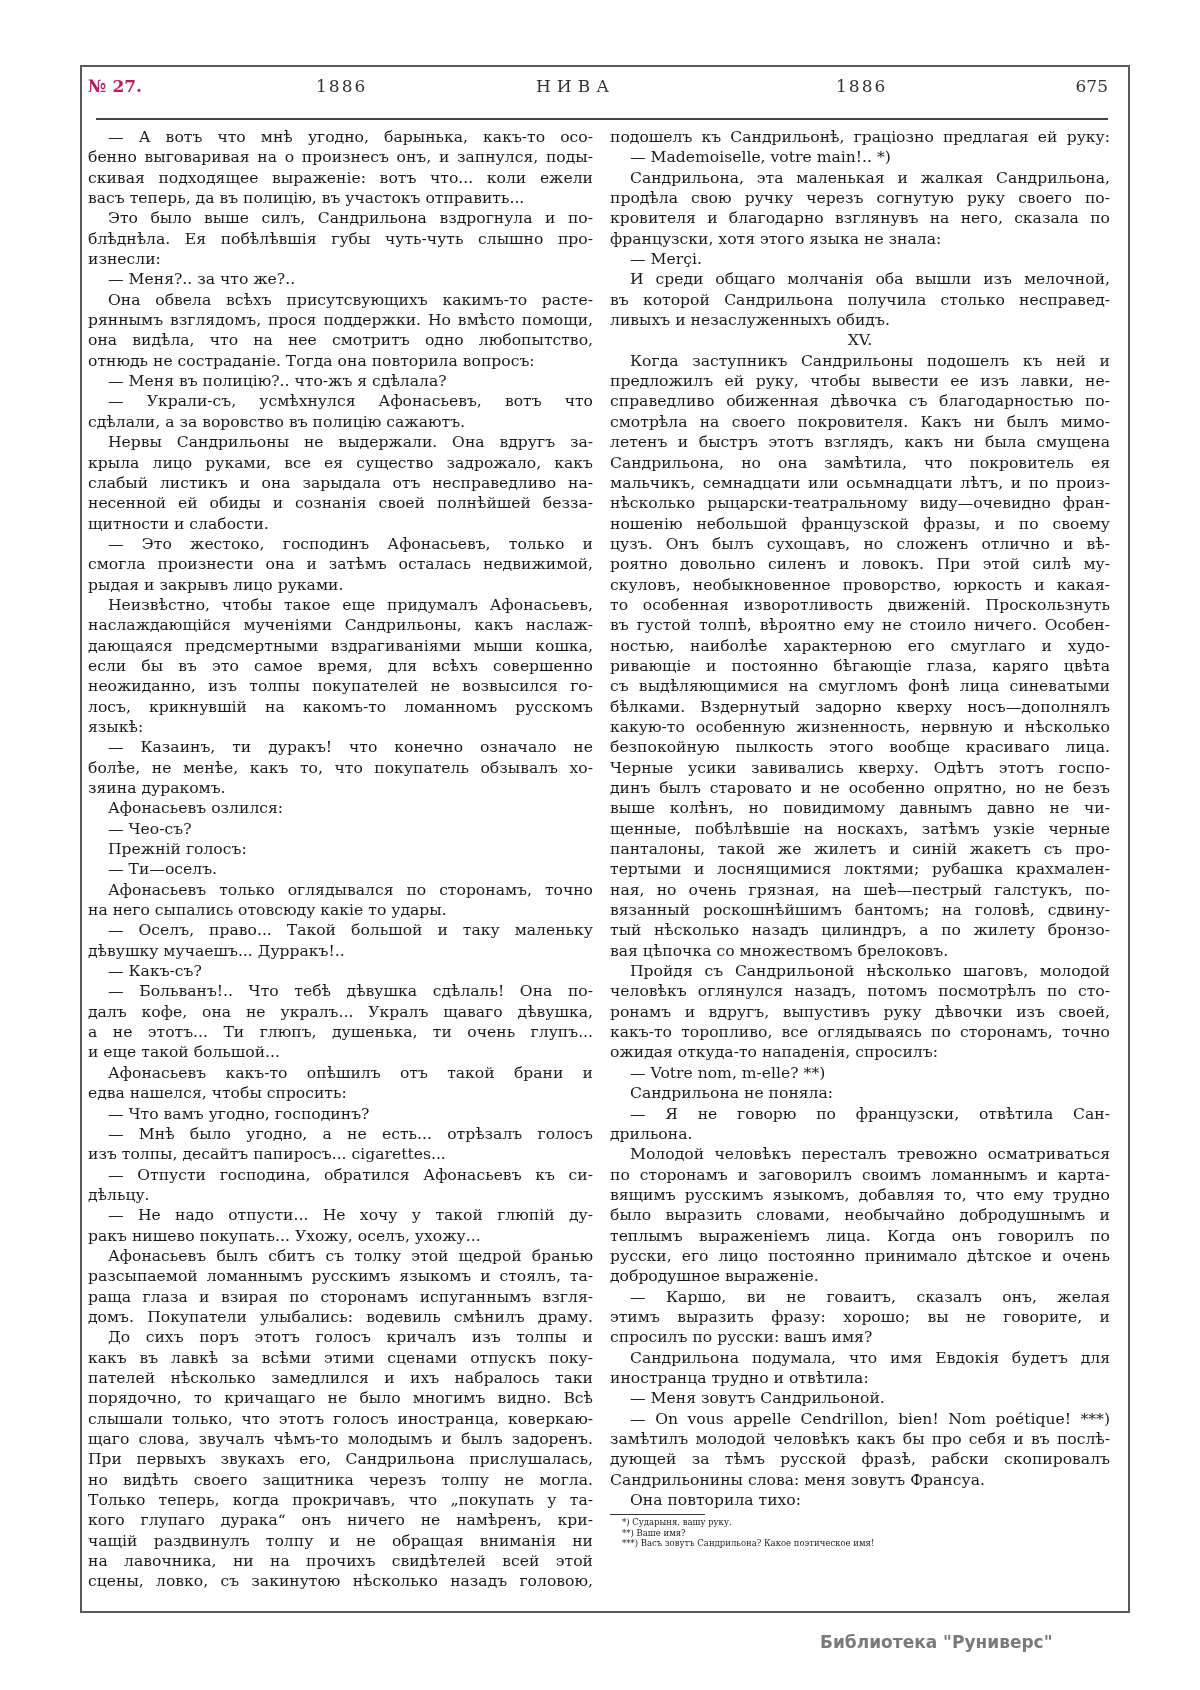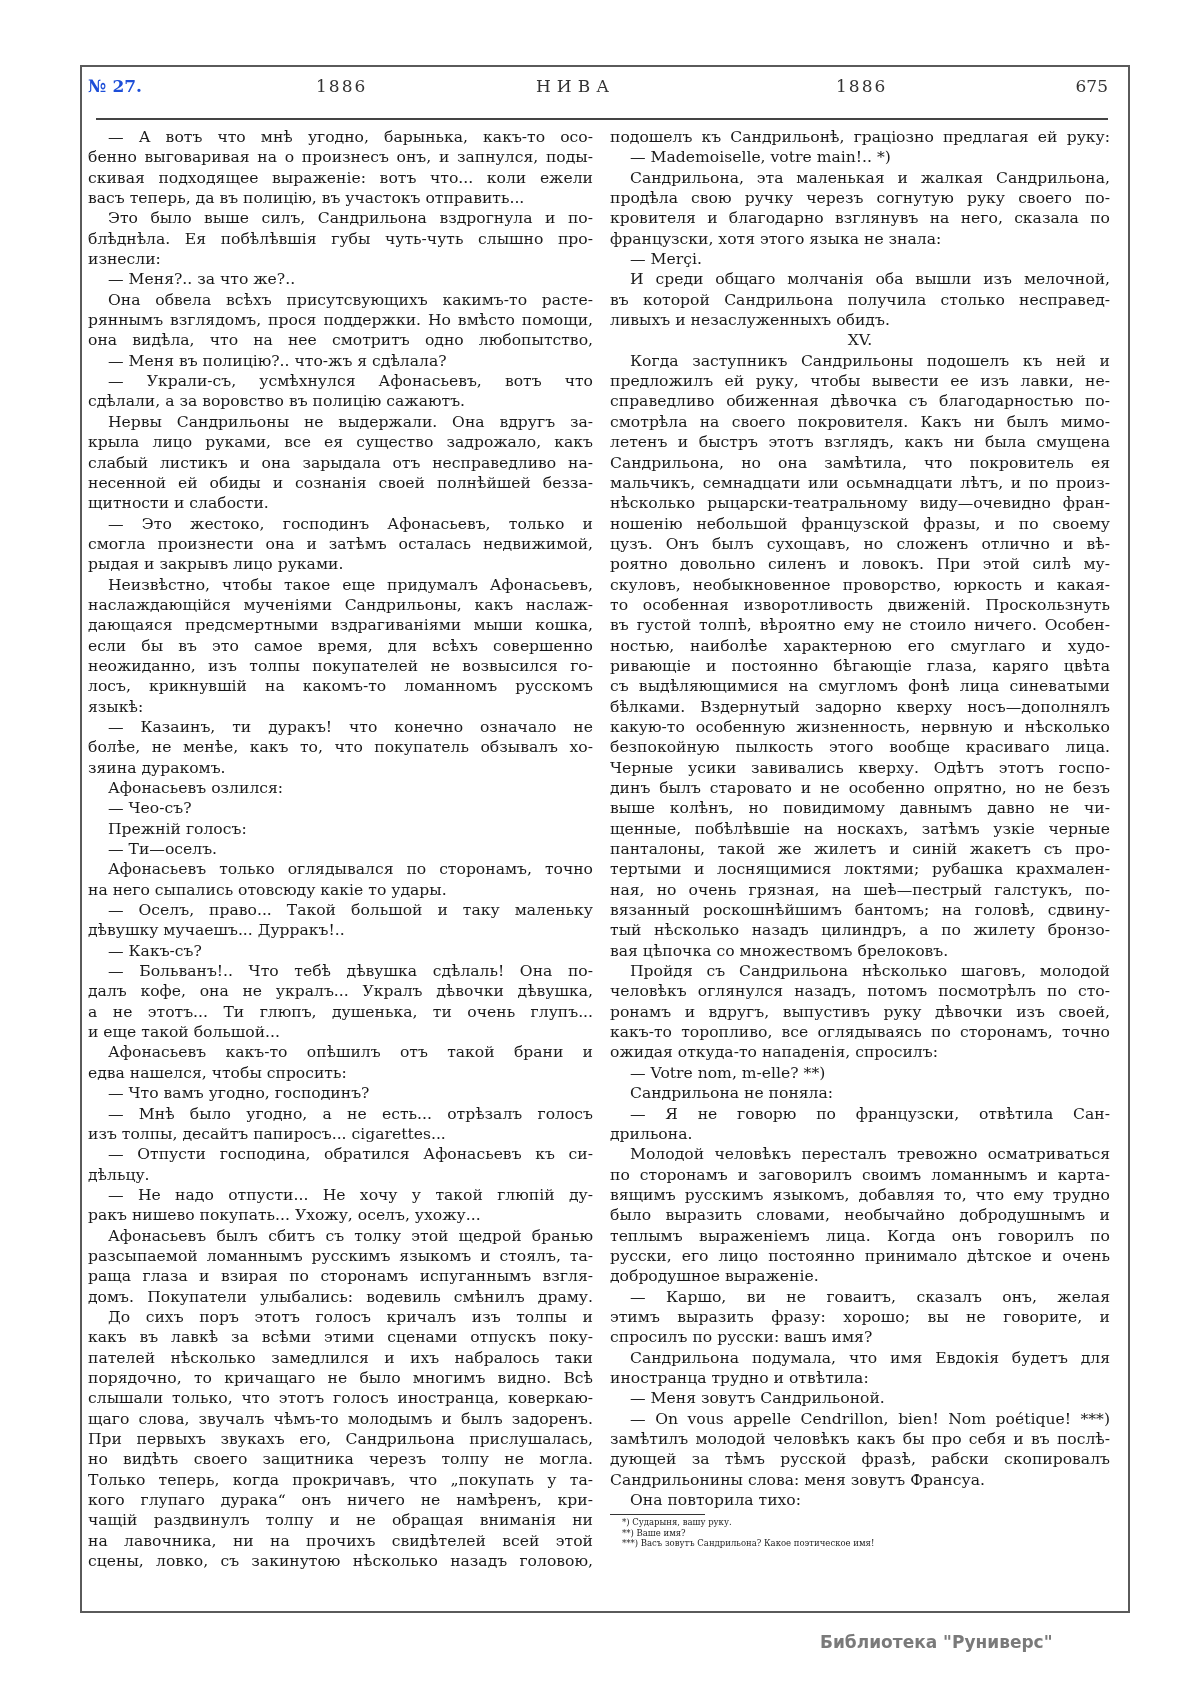--- a/index.html
+++ b/index.html
@@ -3,21 +3,21 @@
 <meta charset="utf-8">
 <style>
   html, body { margin: 0; padding: 0; background: #ffffff; }
   body { width: 1200px; height: 1690px; position: relative; overflow: hidden;
          font-family: "DejaVu Serif", "Liberation Serif", serif; color: #1a1a1a; }
   .page-frame { position: absolute; left: 80px; top: 65px; width: 1050px; height: 1548px;
                 border: 2px solid #5a5a5a; box-sizing: border-box; }
   .running-head { position: absolute; left: 88px; top: 72px; width: 1030px; height: 36px;
                   font-family: "DejaVu Serif", serif; font-size: 17px; color: #333; }
   .running-head span { position: absolute; top: 4px; }
-  .rh-issue { left: 0; font-weight: bold; color: #1d4ed8; }
+  .rh-issue { left: 0; font-weight: bold; color: #be185d; }
   .rh-year-left { left: 228px; letter-spacing: 2px; }
   .rh-title { left: 448px; letter-spacing: 6px; }
   .rh-year-right { left: 748px; letter-spacing: 2px; }
   .rh-page { right: 10px; text-align: right; }
   .head-rule { position: absolute; left: 96px; top: 118px; width: 1012px; height: 0;
                border-top: 2px solid #444; }
   .column { position: absolute; top: 127px; font-size: 15.6px; line-height: 20.35px; }
   .col-left { left: 88px; width: 505px; }
   .col-right { left: 610px; width: 500px; }
   .line { display: block; white-space: nowrap; text-align: justify; text-align-last: justify;
@@ -49,20 +49,21 @@
     <span class="line">бенно выговаривая на о произнесъ онъ, и запнулся, поды-</span>
     <span class="line">скивая подходящее выраженіе: вотъ что... коли ежели</span>
     <span class="line last">васъ теперь, да въ полицію, въ участокъ отправить...</span>
     <span class="line indent">Это было выше силъ, Сандрильона вздрогнула и по-</span>
     <span class="line">блѣднѣла. Ея побѣлѣвшія губы чуть-чуть слышно про-</span>
     <span class="line last">изнесли:</span>
     <span class="line indent last">— Меня?.. за что же?..</span>
     <span class="line indent">Она обвела всѣхъ присутсвующихъ какимъ-то расте-</span>
     <span class="line">ряннымъ взглядомъ, прося поддержки. Но вмѣсто помощи,</span>
     <span class="line">она видѣла, что на нее смотритъ одно любопытство,</span>
+    <span class="line last">отнюдь не состраданіе. Тогда она повторила вопросъ:</span>
     <span class="line indent last">— Меня въ полицію?.. что-жъ я сдѣлала?</span>
     <span class="line indent">— Украли-съ, усмѣхнулся Афонасьевъ, вотъ что</span>
     <span class="line last">сдѣлали, а за воровство въ полицію сажаютъ.</span>
     <span class="line indent">Нервы Сандрильоны не выдержали. Она вдругъ за-</span>
     <span class="line">крыла лицо руками, все ея существо задрожало, какъ</span>
     <span class="line">слабый листикъ и она зарыдала отъ несправедливо на-</span>
     <span class="line">несенной ей обиды и сознанія своей полнѣйшей безза-</span>
     <span class="line last">щитности и слабости.</span>
     <span class="line indent">— Это жестоко, господинъ Афонасьевъ, только и</span>
     <span class="line">смогла произнести она и затѣмъ осталась недвижимой,</span>
@@ -80,21 +81,21 @@
     <span class="line indent last">Афонасьевъ озлился:</span>
     <span class="line indent last">— Чео-съ?</span>
     <span class="line indent last">Прежній голосъ:</span>
     <span class="line indent last">— Ти—оселъ.</span>
     <span class="line indent">Афонасьевъ только оглядывался по сторонамъ, точно</span>
     <span class="line last">на него сыпались отовсюду какіе то удары.</span>
     <span class="line indent">— Оселъ, право... Такой большой и таку маленьку</span>
     <span class="line last">дѣвушку мучаешъ... Дурракъ!..</span>
     <span class="line indent last">— Какъ-съ?</span>
     <span class="line indent">— Больванъ!.. Что тебѣ дѣвушка сдѣлаль! Она по-</span>
-    <span class="line">далъ кофе, она не укралъ... Укралъ дѣвочки дѣвушка,</span>
+    <span class="line">далъ кофе, она не укралъ... Укралъ щаваго дѣвушка,</span>
     <span class="line">а не этотъ... Ти глюпъ, душенька, ти очень глупъ...</span>
     <span class="line last">и еще такой большой...</span>
     <span class="line indent">Афонасьевъ какъ-то опѣшилъ отъ такой брани и</span>
     <span class="line last">едва нашелся, чтобы спросить:</span>
     <span class="line indent last">— Что вамъ угодно, господинъ?</span>
     <span class="line indent">— Мнѣ было угодно, а не есть... отрѣзалъ голосъ</span>
     <span class="line last">изъ толпы, десайтъ папиросъ... cigarettes...</span>
     <span class="line indent">— Отпусти господина, обратился Афонасьевъ къ си-</span>
     <span class="line last">дѣльцу.</span>
     <span class="line indent">— Не надо отпусти... Не хочу у такой глюпій ду-</span>
@@ -152,21 +153,21 @@
     <span class="line">Черные усики завивались кверху. Одѣтъ этотъ госпо-</span>
     <span class="line">динъ былъ старовато и не особенно опрятно, но не безъ</span>
     <span class="line">выше колѣнъ, но повидимому давнымъ давно не чи-</span>
     <span class="line">щенные, побѣлѣвшіе на носкахъ, затѣмъ узкіе черные</span>
     <span class="line">панталоны, такой же жилетъ и синій жакетъ съ про-</span>
     <span class="line">тертыми и лоснящимися локтями; рубашка крахмален-</span>
     <span class="line">ная, но очень грязная, на шеѣ—пестрый галстукъ, по-</span>
     <span class="line">вязанный роскошнѣйшимъ бантомъ; на головѣ, сдвину-</span>
     <span class="line">тый нѣсколько назадъ цилиндръ, а по жилету бронзо-</span>
     <span class="line last">вая цѣпочка со множествомъ брелоковъ.</span>
-    <span class="line indent">Пройдя съ Сандрильона нѣсколько шаговъ, молодой</span>
+    <span class="line indent">Пройдя съ Сандрильоной нѣсколько шаговъ, молодой</span>
     <span class="line">человѣкъ оглянулся назадъ, потомъ посмотрѣлъ по сто-</span>
     <span class="line">ронамъ и вдругъ, выпустивъ руку дѣвочки изъ своей,</span>
     <span class="line">какъ-то торопливо, все оглядываясь по сторонамъ, точно</span>
     <span class="line last">ожидая откуда-то нападенія, спросилъ:</span>
     <span class="line indent last">— Votre nom, m-elle? **)</span>
     <span class="line indent last">Сандрильона не поняла:</span>
     <span class="line indent">— Я не говорю по французски, отвѣтила Сан-</span>
     <span class="line last">дрильона.</span>
     <span class="line indent">Молодой человѣкъ пересталъ тревожно осматриваться</span>
     <span class="line">по сторонамъ и заговорилъ своимъ ломаннымъ и карта-</span>

